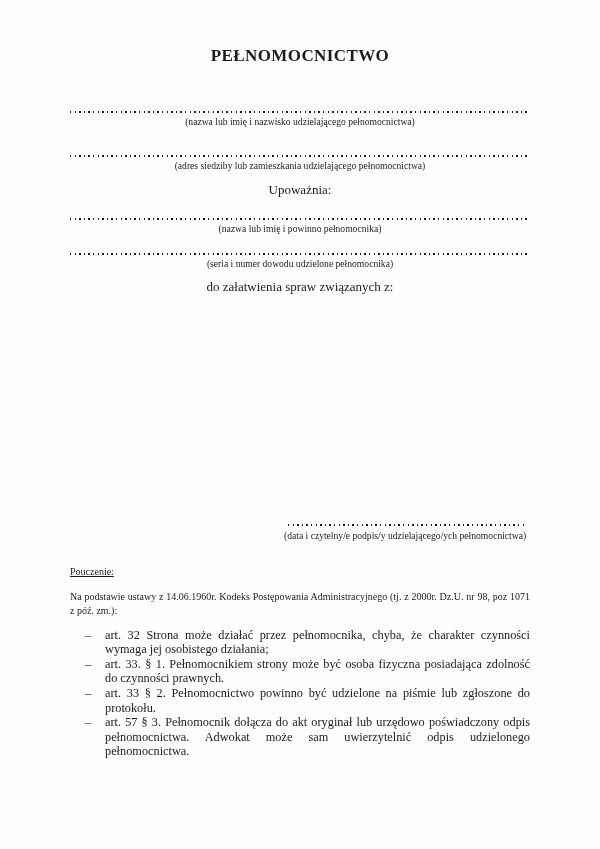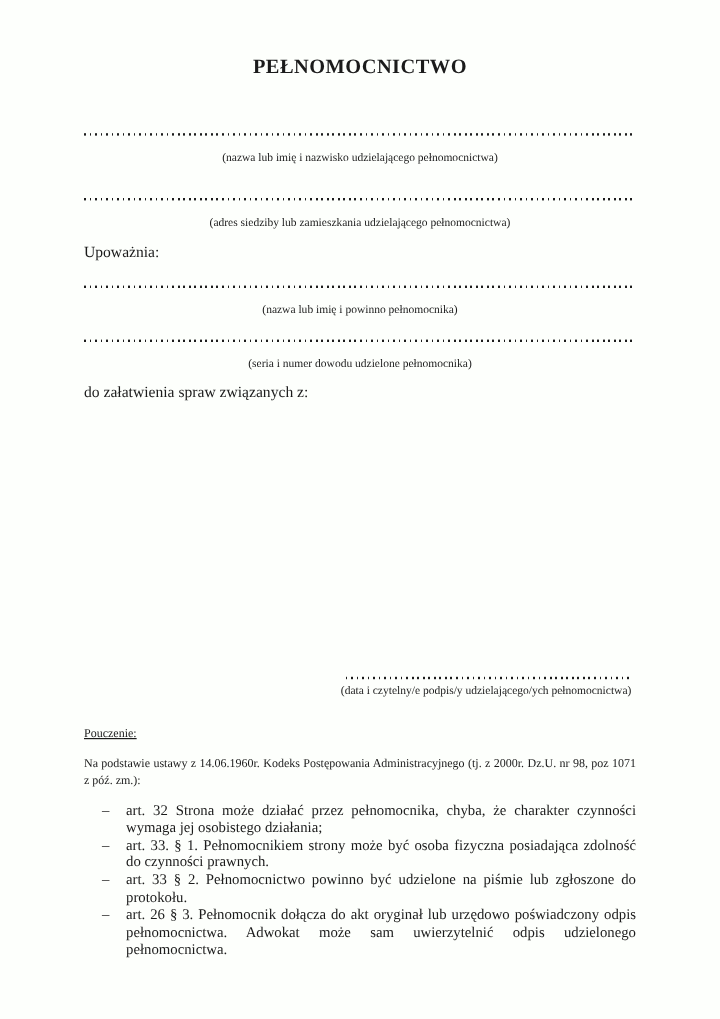--- a/index.html
+++ b/index.html
@@ -37,31 +37,32 @@
       to right,
       #1c1c1c 0px, #1c1c1c 1.4px,
       transparent 1.4px, transparent 4.6px
     );
     background-position: left bottom;
   }
   .field {
     width: 460px;
   }
   .field .caption {
-    margin-top: 13px;
+    margin-top: 3px;
     text-align: center;
     font-size: 9.6px;
     line-height: 12px;
     color: #1b1b1b;
   }
   .f1 { margin-top: 45px; }
   .f2 { margin-top: 27px; }
   .label {
     font-size: 13px;
     line-height: 16px;
+    text-align: center;
   }
   .authorizes { margin-top: 10px; }
   .f3 { margin-top: 20px; }
   .f4 { margin-top: 18px; }
   .scope { margin-top: 9px; }
   .signature {
     width: 246px;
     margin-left: auto;
     margin-top: 229px;
   }
@@ -142,16 +143,16 @@
   </div>
 
   <div class="notice-heading">Pouczenie:</div>
 
   <p class="notice-intro">Na podstawie ustawy z 14.06.1960r. Kodeks Postępowania Administracyjnego (tj. z 2000r. Dz.U. nr 98, poz 1071 z póź. zm.):</p>
 
   <ul class="notice-list">
     <li class="notice-item">art. 32 Strona może działać przez pełnomocnika, chyba, że charakter czynności wymaga jej osobistego działania;</li>
     <li class="notice-item">art. 33. § 1. Pełnomocnikiem strony może być osoba fizyczna posiadająca zdolność do czynności prawnych.</li>
     <li class="notice-item">art. 33 § 2. Pełnomocnictwo powinno być udzielone na piśmie lub zgłoszone do protokołu.</li>
-    <li class="notice-item">art. 26 § 3. Pełnomocnik dołącza do akt oryginał lub urzędowo poświadczony odpis pełnomocnictwa. Adwokat może sam uwierzytelnić odpis udzielonego pełnomocnictwa.</li>
+    <li class="notice-item">art. 57 § 3. Pełnomocnik dołącza do akt oryginał lub urzędowo poświadczony odpis pełnomocnictwa. Adwokat może sam uwierzytelnić odpis udzielonego pełnomocnictwa.</li>
   </ul>
 
 </div>
 
 </body></html>

